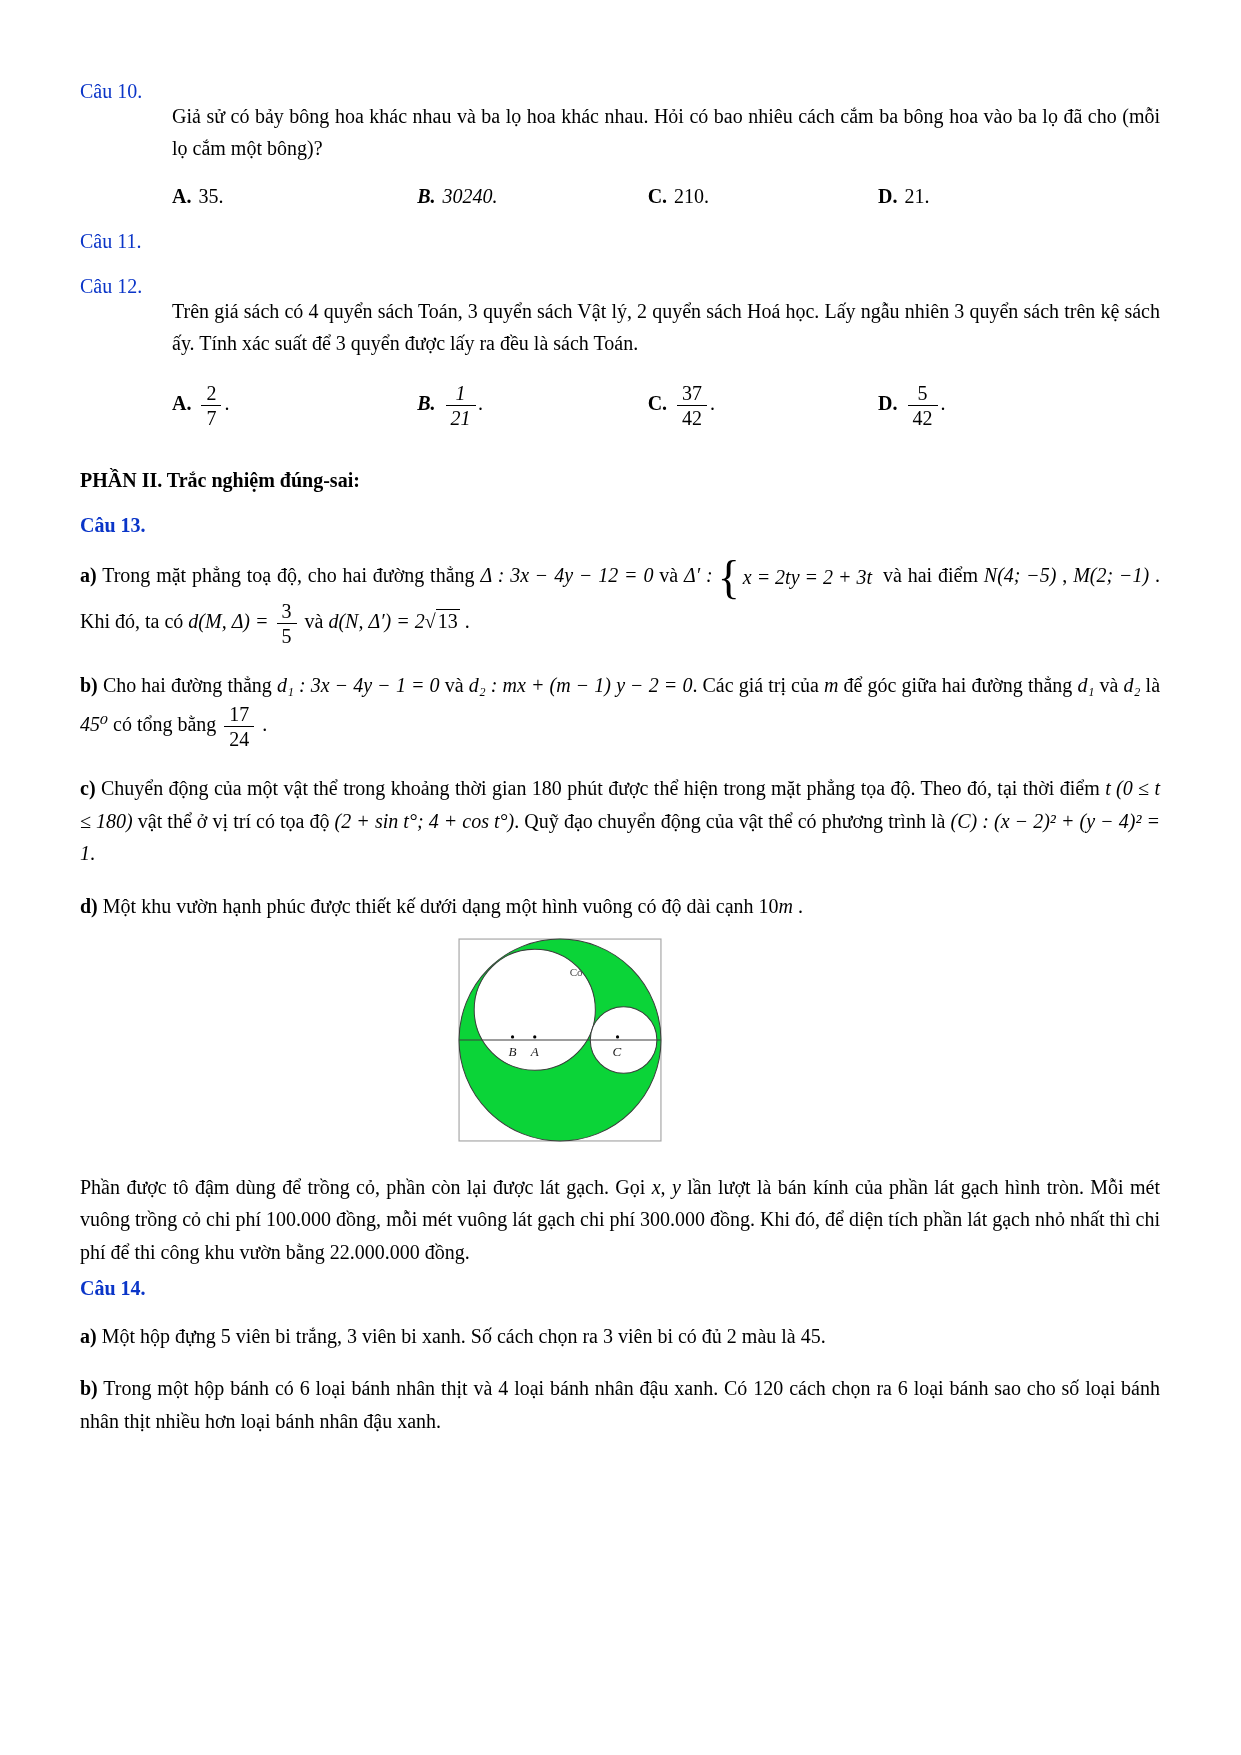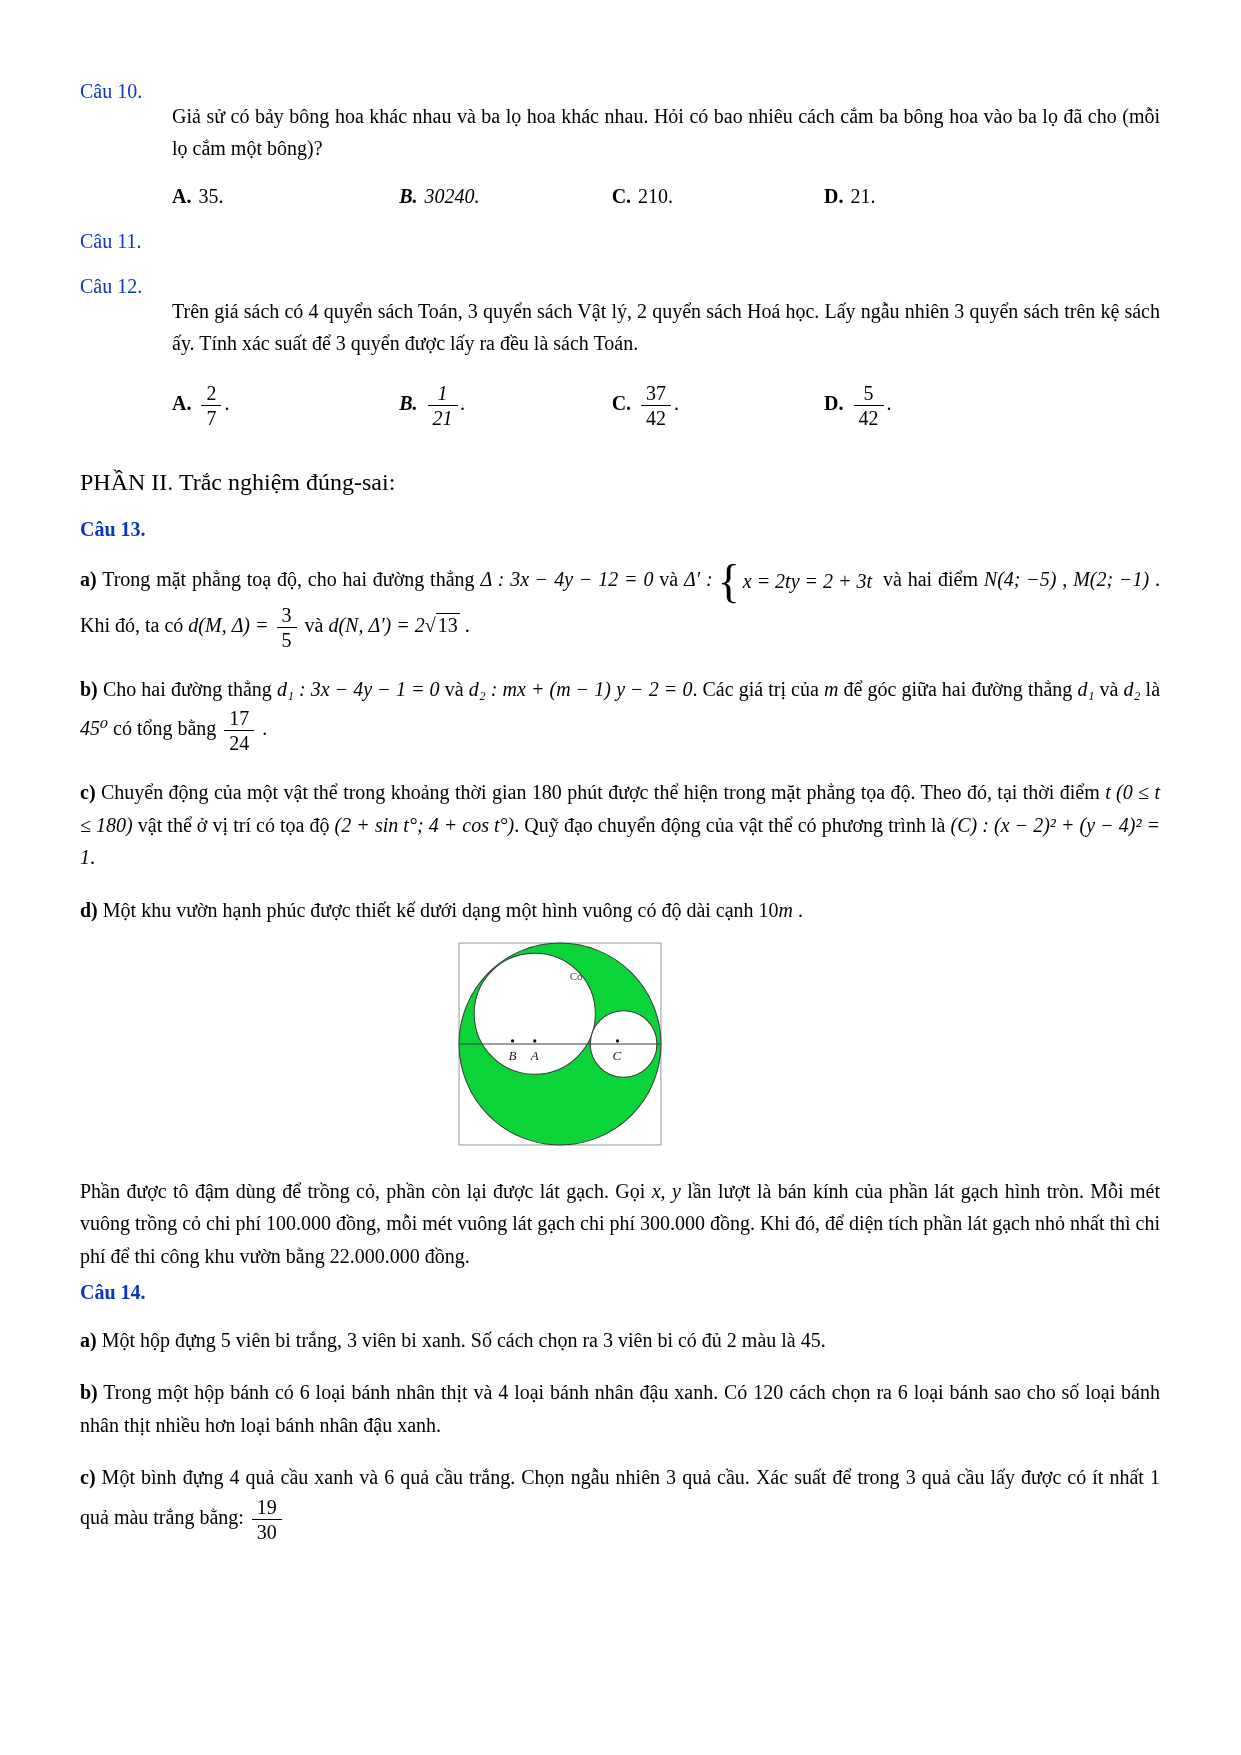--- a/index.html
+++ b/index.html
@@ -7,28 +7,28 @@
   body {
     width:1241px; min-height:1755px; background:#ffffff; color:#000000;
     font-family:"Liberation Serif","DejaVu Serif",serif; font-size:20px;
   }
   .page { padding:80px 81px 60px 80px; }
   .qrow { display:flex; align-items:flex-start; }
   .qlabel { flex:0 0 92px; color:var(--blue); font-weight:normal; }
   .qbody { flex:1; min-width:0; }
   .qtext, .para { text-align:justify; line-height:1.62; }
   .question { margin-bottom:22px; }
-  .opts { margin-top:20px; display:flex; align-items:center; }
+  .opts { margin-top:20px; display:flex; align-items:center;gap:18px; }
   .opt { display:inline-block; }
   .opts .opt:nth-child(1){ width:23%; }
   .opts .opt:nth-child(2){ width:21.5%;font-style:italic; }
   .opts .opt:nth-child(3){ width:21.5%; }
   .opts .opt:nth-child(4){ flex:1; }
   .opt b { margin-right:7px; }
-  .part-heading { font-size:24px; font-weight:normal; margin:38px 0 22px 0; }
+  .part-heading { font-size:20px; font-weight:bold; margin:38px 0 22px 0; }
   .qlabel-line { color:var(--blue); font-weight:bold; margin-bottom:12px; }
   .sub { }
   .para { margin-bottom:9px; }
   i { font-style:italic; }
   b { font-weight:bold; }
   .frac { display:inline-flex; flex-direction:column; vertical-align:middle; text-align:center; line-height:1.2; margin:1px 3px; }
   .fnum { display:block; border-bottom:1.4px solid #000; padding:0 5px; }
   .fden { display:block; padding:0 5px; }
   .sys { display:inline-flex; align-items:center; vertical-align:middle; margin:0 5px; }
   .sys-brace { font-size:46px; line-height:0.9; font-weight:400; }
@@ -136,19 +136,15 @@
       </svg>
     </figure>
 
     <p class="para"><span>Phần được tô đậm dùng để trồng cỏ, phần còn lại được lát gạch. Gọi </span><i>x, y</i><span> lần lượt là bán kính của phần lát gạch hình tròn. Mỗi mét vuông trồng cỏ chi phí 100.000 đồng, mỗi mét vuông lát gạch chi phí 300.000 đồng. Khi đó, để diện tích phần lát gạch nhỏ nhất thì chi phí để thi công khu vườn bằng 22.000.000 đồng.</span></p>
   </div>
 
   <div class="qlabel-line">Câu 14.</div>
   <div class="sub">
     <p class="para"><b>a)</b><span> Một hộp đựng 5 viên bi trắng, 3 viên bi xanh. Số cách chọn ra 3 viên bi có đủ 2 màu là 45.</span></p>
     <p class="para"><b>b)</b><span> Trong một hộp bánh có 6 loại bánh nhân thịt và 4 loại bánh nhân đậu xanh. Có 120 cách chọn ra 6 loại bánh sao cho số loại bánh nhân thịt nhiều hơn loại bánh nhân đậu xanh.</span></p>
-    <p class="para"><b>c)</b><span> Một bình đựng 4 quả cầu xanh và 6 quả cầu trắng. Chọn ngẫu nhiên 3 quả cầu. Xác suất để trong 3 quả cầu lấy được có ít nhất 1 quả màu trắng bằng: </span><span class="frac">
-          <span class="fnum">19</span>
-          <span class="fden">30</span>
-        </span></p>
   </div>
 
 </div>
 
 </body></html>

